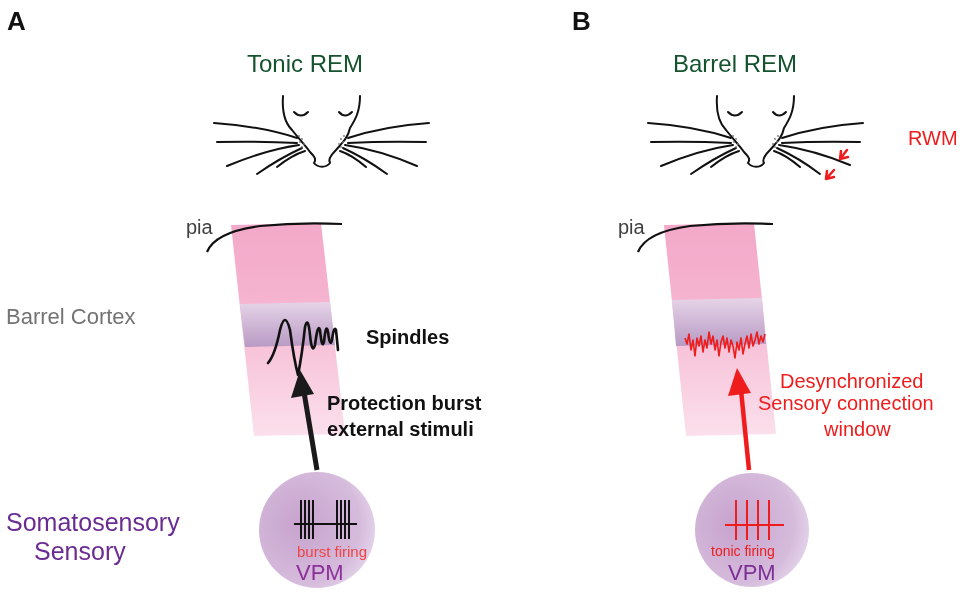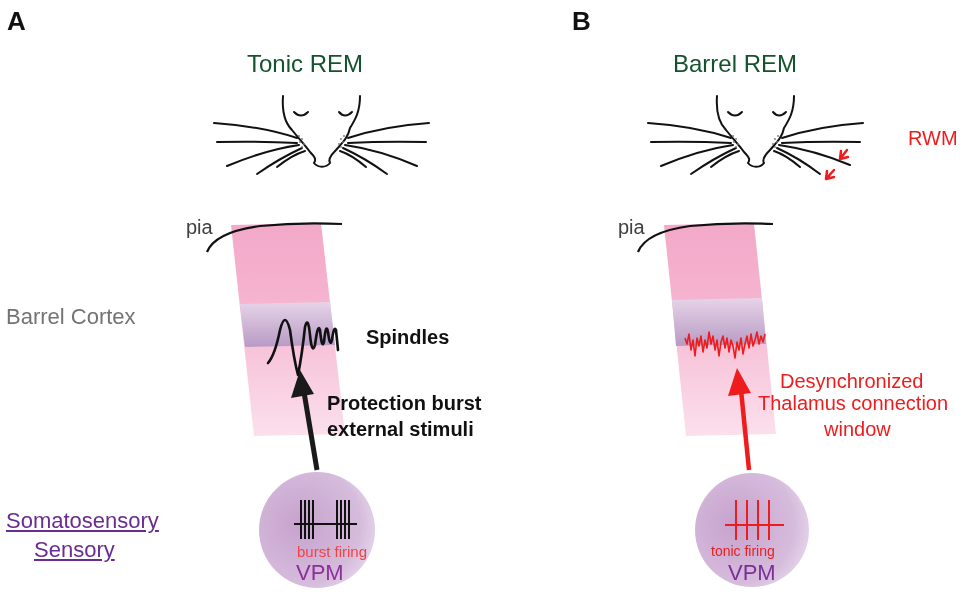--- a/index.html
+++ b/index.html
@@ -4,21 +4,21 @@
 <style>
   html, body { margin: 0; padding: 0; background: #ffffff; }
   body { width: 975px; height: 601px; position: relative; overflow: hidden; font-family: "Liberation Sans", sans-serif; }
   .abs { position: absolute; white-space: nowrap; }
   .panel-letter { font-weight: bold; font-size: 26px; color: #111; }
   .title { font-size: 24px; color: #14532d; }
   .label-black { font-size: 20px; color: #111; font-weight: bold; }
   .label-red { font-size: 20px; color: #ee1c1c; }
   .pia { font-size: 20px; color: #404040; }
   .pink-label { font-size: 22px; color: #737373; }
-  .purple-label { font-size: 22px; color: #6a2c91; text-decoration: underline; }
+  .purple-label { font-size: 25px; color: #6a2c91; }
   svg { position: absolute; left: 0; top: 0; }
 </style>
 </head>
 <body>
 
 <svg width="975" height="601" viewBox="0 0 975 601">
   <defs>
     <linearGradient id="cortexGrad" x1="0" y1="0" x2="0" y2="1">
       <stop offset="0" stop-color="#f3a9c9"></stop>
       <stop offset="0.35" stop-color="#f5b3cf"></stop>
@@ -156,21 +156,21 @@
 <div class="abs pia" style="left:618px; top:216px;">pia</div>
 
 <div class="abs pink-label" style="left:6px; top:304px;">Barrel Cortex</div>
 
 <div class="abs label-black" style="left:366px; top:326px;">Spindles</div>
 <div class="abs label-red" style="left:780px; top:326px;margin-top:44px;">Desynchronized</div>
 
 <div class="abs label-black" style="left:327px; top:392px;">Protection burst</div>
 <div class="abs label-black" style="left:327px; top:418px;">external stimuli</div>
 
-<div class="abs label-red" style="left:758px; top:392px;">Thalamus connection</div>
+<div class="abs label-red" style="left:758px; top:392px;">Sensory connection</div>
 <div class="abs label-red" style="left:824px; top:418px;">window</div>
 
 <div class="abs purple-label" style="left:6px; top:508px;">Somatosensory</div>
 <div class="abs purple-label" style="left:34px; top:537px;">Sensory</div>
 
 <div class="abs" style="left:297px; top:543px; font-size:15px; color:#ef4444;">burst firing</div>
 <div class="abs" style="left:296px; top:560px; font-size:22px; color:#8b2f9a;">VPM</div>
 
 <div class="abs" style="left:711px; top:543px; font-size:14px; color:#ee1c1c;">tonic firing</div>
 <div class="abs" style="left:728px; top:560px; font-size:22px; color:#7b2f96;">VPM</div>

